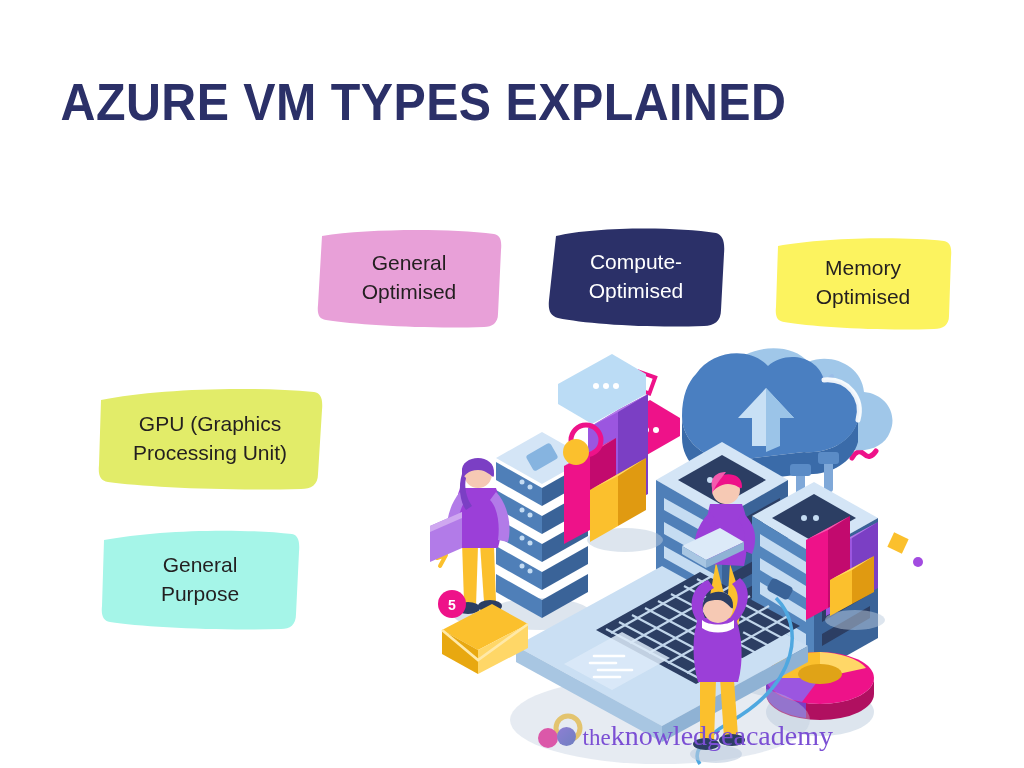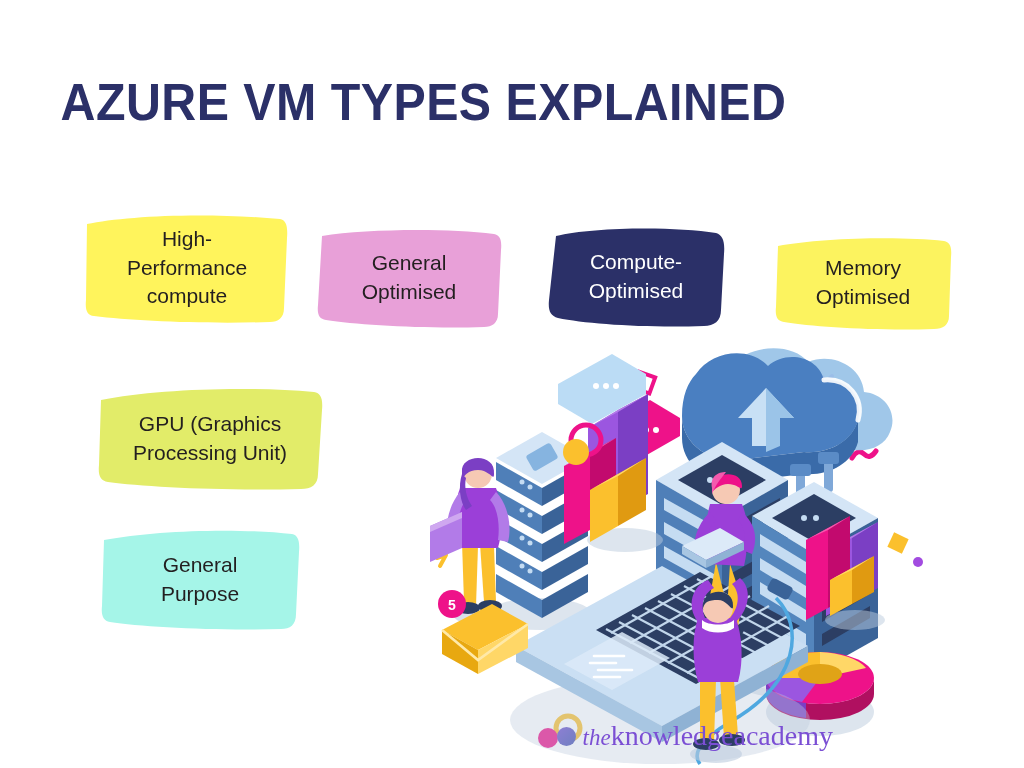--- a/index.html
+++ b/index.html
@@ -68,42 +68,31 @@
     gap:7px;
     white-space:nowrap;
   }
   .logo-mark {
     width:19px; height:19px;
     border-radius:50%;
     background:linear-gradient(135deg,#8e7fd4 0%,#6f7fc0 100%);
     flex:0 0 auto;
   }
   .logo-word { font-family:"Liberation Serif", serif; font-size:28px; color:#7b4fd4; }
-  .logo-the  { font-style:italic; font-size:23px; }
+  .logo-the  { font-size:23px; }
   .logo-know { font-weight:normal; }
   .logo-acad { font-weight:normal;text-align:right; }
 </style>
 </head>
 <body>
 
 <div id="stage">
 
   <div class="title">AZURE VM TYPES EXPLAINED</div>
 
-  <div class="chip" id="chip-hpc">
-    <span class="chip-bg">
-      <svg viewBox="0 0 206 112" preserveAspectRatio="none">
-        <path d="M3,12 C40,4 120,0 196,7 C202,8 204,14 203,26 L200,96 C200,106 194,110 186,110
-                 C120,112 50,109 10,104 C3,103 1,98 2,88 L3,12 Z" fill="#FFF45C"></path>
-      </svg>
-    </span>
-    <span class="chip-text" style="white-space:pre-line">High-
-Performance
-compute</span>
-  </div>
 
   <div class="chip" id="chip-storage">
     <span class="chip-bg">
       <svg viewBox="0 0 186 100" preserveAspectRatio="none">
         <path d="M6,8 C50,1 130,0 178,6 C184,7 186,12 185,22 L182,86 C182,95 176,99 168,99
                  C110,101 42,97 10,92 C3,91 1,86 2,77 L6,8 Z" fill="#E8A0D8"></path>
       </svg>
     </span>
     <span class="chip-text" style="white-space:pre-line">General
 Optimised</span>

